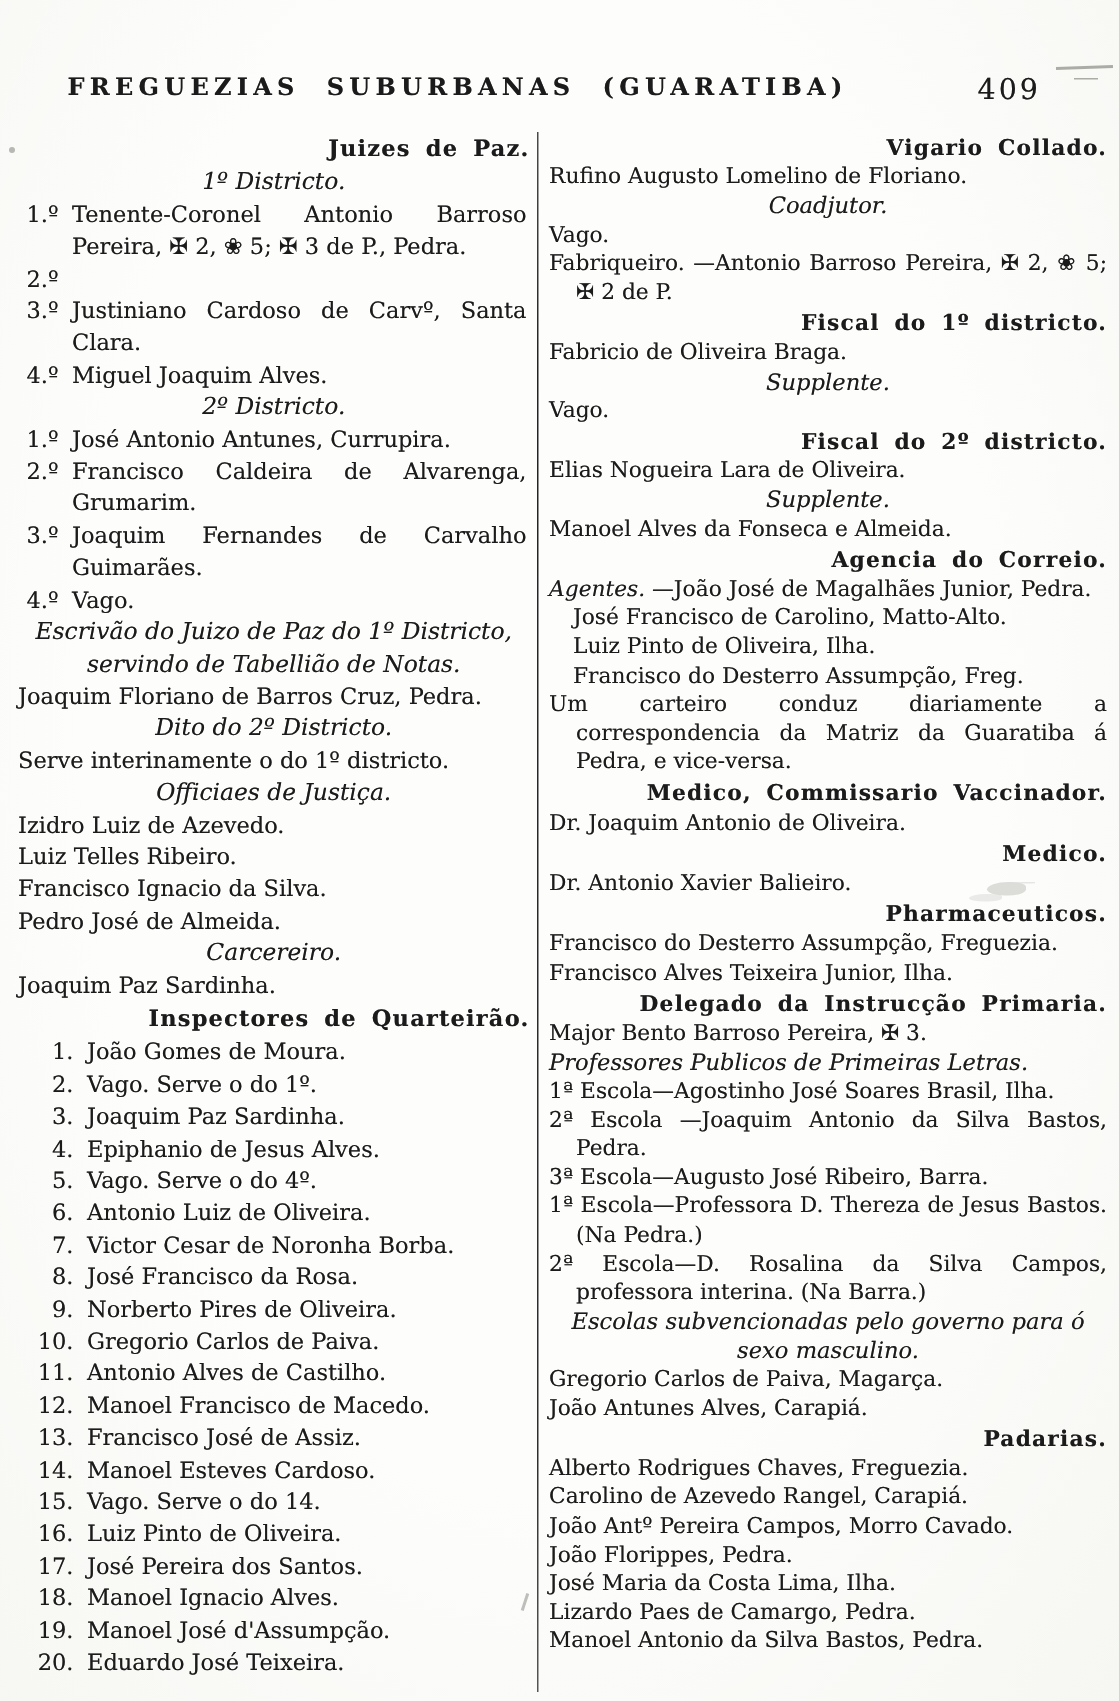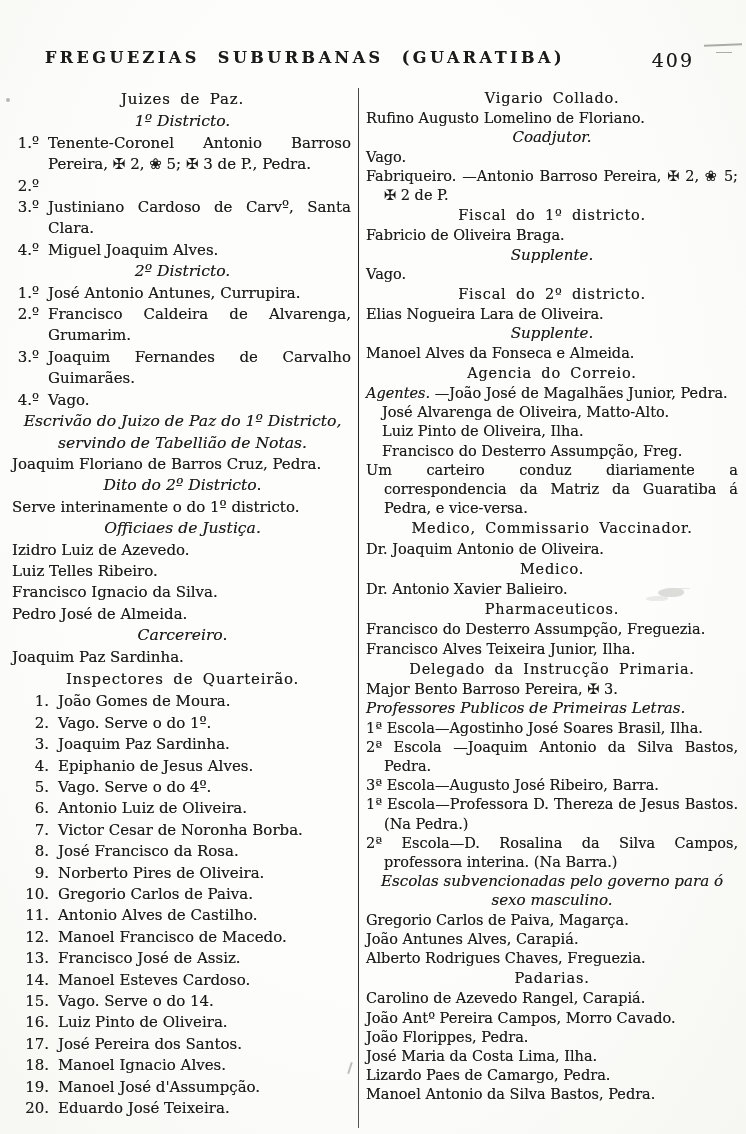--- a/index.html
+++ b/index.html
@@ -30,21 +30,21 @@
   .columns{
     position:absolute;top:88px;left:12px;right:8px;bottom:6px;
     display:flex;align-items:stretch;
   }
   .col{box-sizing:border-box;}
   .col-left{width:346px;padding-right:5px;font-size:15px;line-height:21.4px;}
   .divider{width:1px;background:linear-gradient(180deg,#4a4a4a,#222 15%,#2e2e2e 85%,#555);}
   .col-right{flex:1;padding-left:7px;font-size:14.5px;line-height:19.2px;}
   
   .blk{margin:0;}
-  .heading{font-weight:normal;text-align:center;letter-spacing:0.8px;word-spacing:4px;margin:1px 0;}
+  .heading{font-weight:bold;text-align:right;letter-spacing:0.8px;word-spacing:4px;margin:1px 0;}
   .subheading{font-style:italic;text-align:center;font-size:1.04em;}
   .center-italic{font-style:italic;text-align:center;font-size:1.04em;}
   .italic-left{font-style:italic;font-size:1.04em;}
   .entry{padding-left:18px;text-indent:-18px;text-align:justify;}
   .entry.indent{margin-left:16px;}
   .lead-italic{font-style:italic;}
   .row{display:flex;}
   .rownum{box-sizing:border-box;text-align:right;padding-right:9px;}
   .row.ord .rownum{flex:0 0 36px;}
   .row.num .rownum{flex:0 0 46px;}
@@ -205,21 +205,21 @@
         <div class="blk heading">Fiscal do 1º districto.</div>
         <div class="blk entry">Fabricio de Oliveira Braga.</div>
         <div class="blk subheading">Supplente.</div>
         <div class="blk entry">Vago.</div>
         <div class="blk heading">Fiscal do 2º districto.</div>
         <div class="blk entry">Elias Nogueira Lara de Oliveira.</div>
         <div class="blk subheading">Supplente.</div>
         <div class="blk entry">Manoel Alves da Fonseca e Almeida.</div>
         <div class="blk heading">Agencia do Correio.</div>
         <div class="blk entry"><span class="lead-italic">Agentes.</span> —João José de Magalhães Junior, Pedra.</div>
-        <div class="blk entry indent">José Alvarenga de Oliveira, Matto-Alto.</div>
+        <div class="blk entry indent">José Francisco de Carolino, Matto-Alto.</div>
         <div class="blk entry indent">Luiz Pinto de Oliveira, Ilha.</div>
         <div class="blk entry indent">Francisco do Desterro Assumpção, Freg.</div>
         <div class="blk entry">Um carteiro conduz diariamente a correspondencia da Matriz da Guaratiba á Pedra, e vice-versa.</div>
         <div class="blk heading">Medico, Commissario Vaccinador.</div>
         <div class="blk entry">Dr. Joaquim Antonio de Oliveira.</div>
         <div class="blk heading">Medico.</div>
         <div class="blk entry">Dr. Antonio Xavier Balieiro.</div>
         <div class="blk heading">Pharmaceuticos.</div>
         <div class="blk entry">Francisco do Desterro Assumpção, Freguezia.</div>
         <div class="blk entry">Francisco Alves Teixeira Junior, Ilha.</div>
@@ -227,22 +227,22 @@
         <div class="blk entry">Major Bento Barroso Pereira, ✠ 3.</div>
         <div class="blk italic-left">Professores Publicos de Primeiras Letras.</div>
         <div class="blk entry">1ª Escola—Agostinho José Soares Brasil, Ilha.</div>
         <div class="blk entry">2ª Escola —Joaquim Antonio da Silva Bastos, Pedra.</div>
         <div class="blk entry">3ª Escola—Augusto José Ribeiro, Barra.</div>
         <div class="blk entry">1ª Escola—Professora D. Thereza de Jesus Bastos. (Na Pedra.)</div>
         <div class="blk entry">2ª Escola—D. Rosalina da Silva Campos, professora interina. (Na Barra.)</div>
         <div class="blk center-italic">Escolas subvencionadas pelo governo para ó sexo masculino.</div>
         <div class="blk entry">Gregorio Carlos de Paiva, Magarça.</div>
         <div class="blk entry">João Antunes Alves, Carapiá.</div>
+        <div class="blk heading">Padarias.</div>
         <div class="blk entry">Alberto Rodrigues Chaves, Freguezia.</div>
-        <div class="blk heading">Padarias.</div>
         <div class="blk entry">Carolino de Azevedo Rangel, Carapiá.</div>
         <div class="blk entry">João Antº Pereira Campos, Morro Cavado.</div>
         <div class="blk entry">João Florippes, Pedra.</div>
         <div class="blk entry">José Maria da Costa Lima, Ilha.</div>
         <div class="blk entry">Lizardo Paes de Camargo, Pedra.</div>
         <div class="blk entry">Manoel Antonio da Silva Bastos, Pedra.</div>
       </div>
   </div>
 
   <div class="artifact a1"></div>

